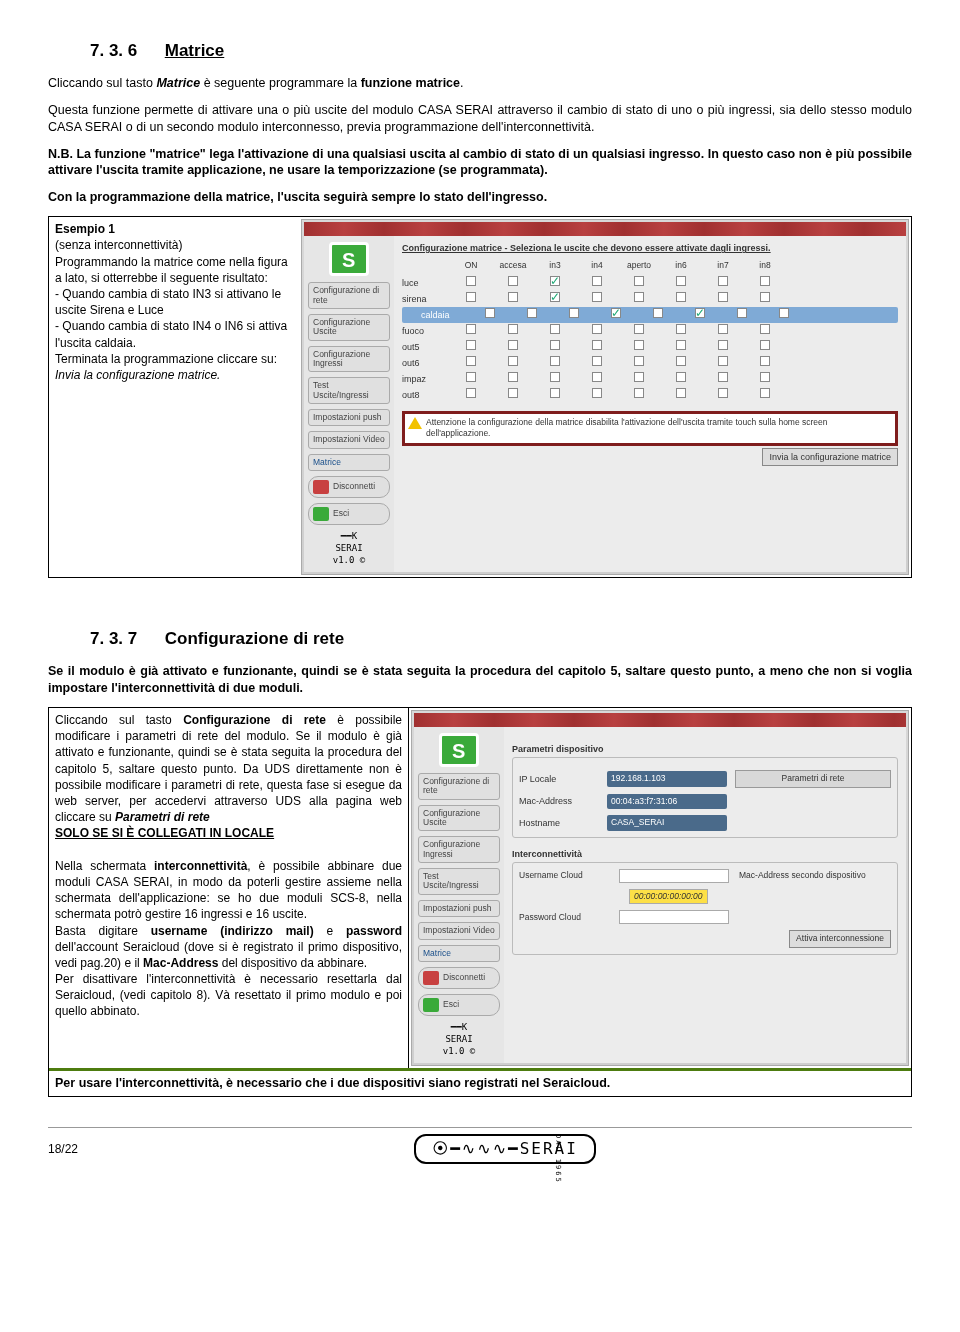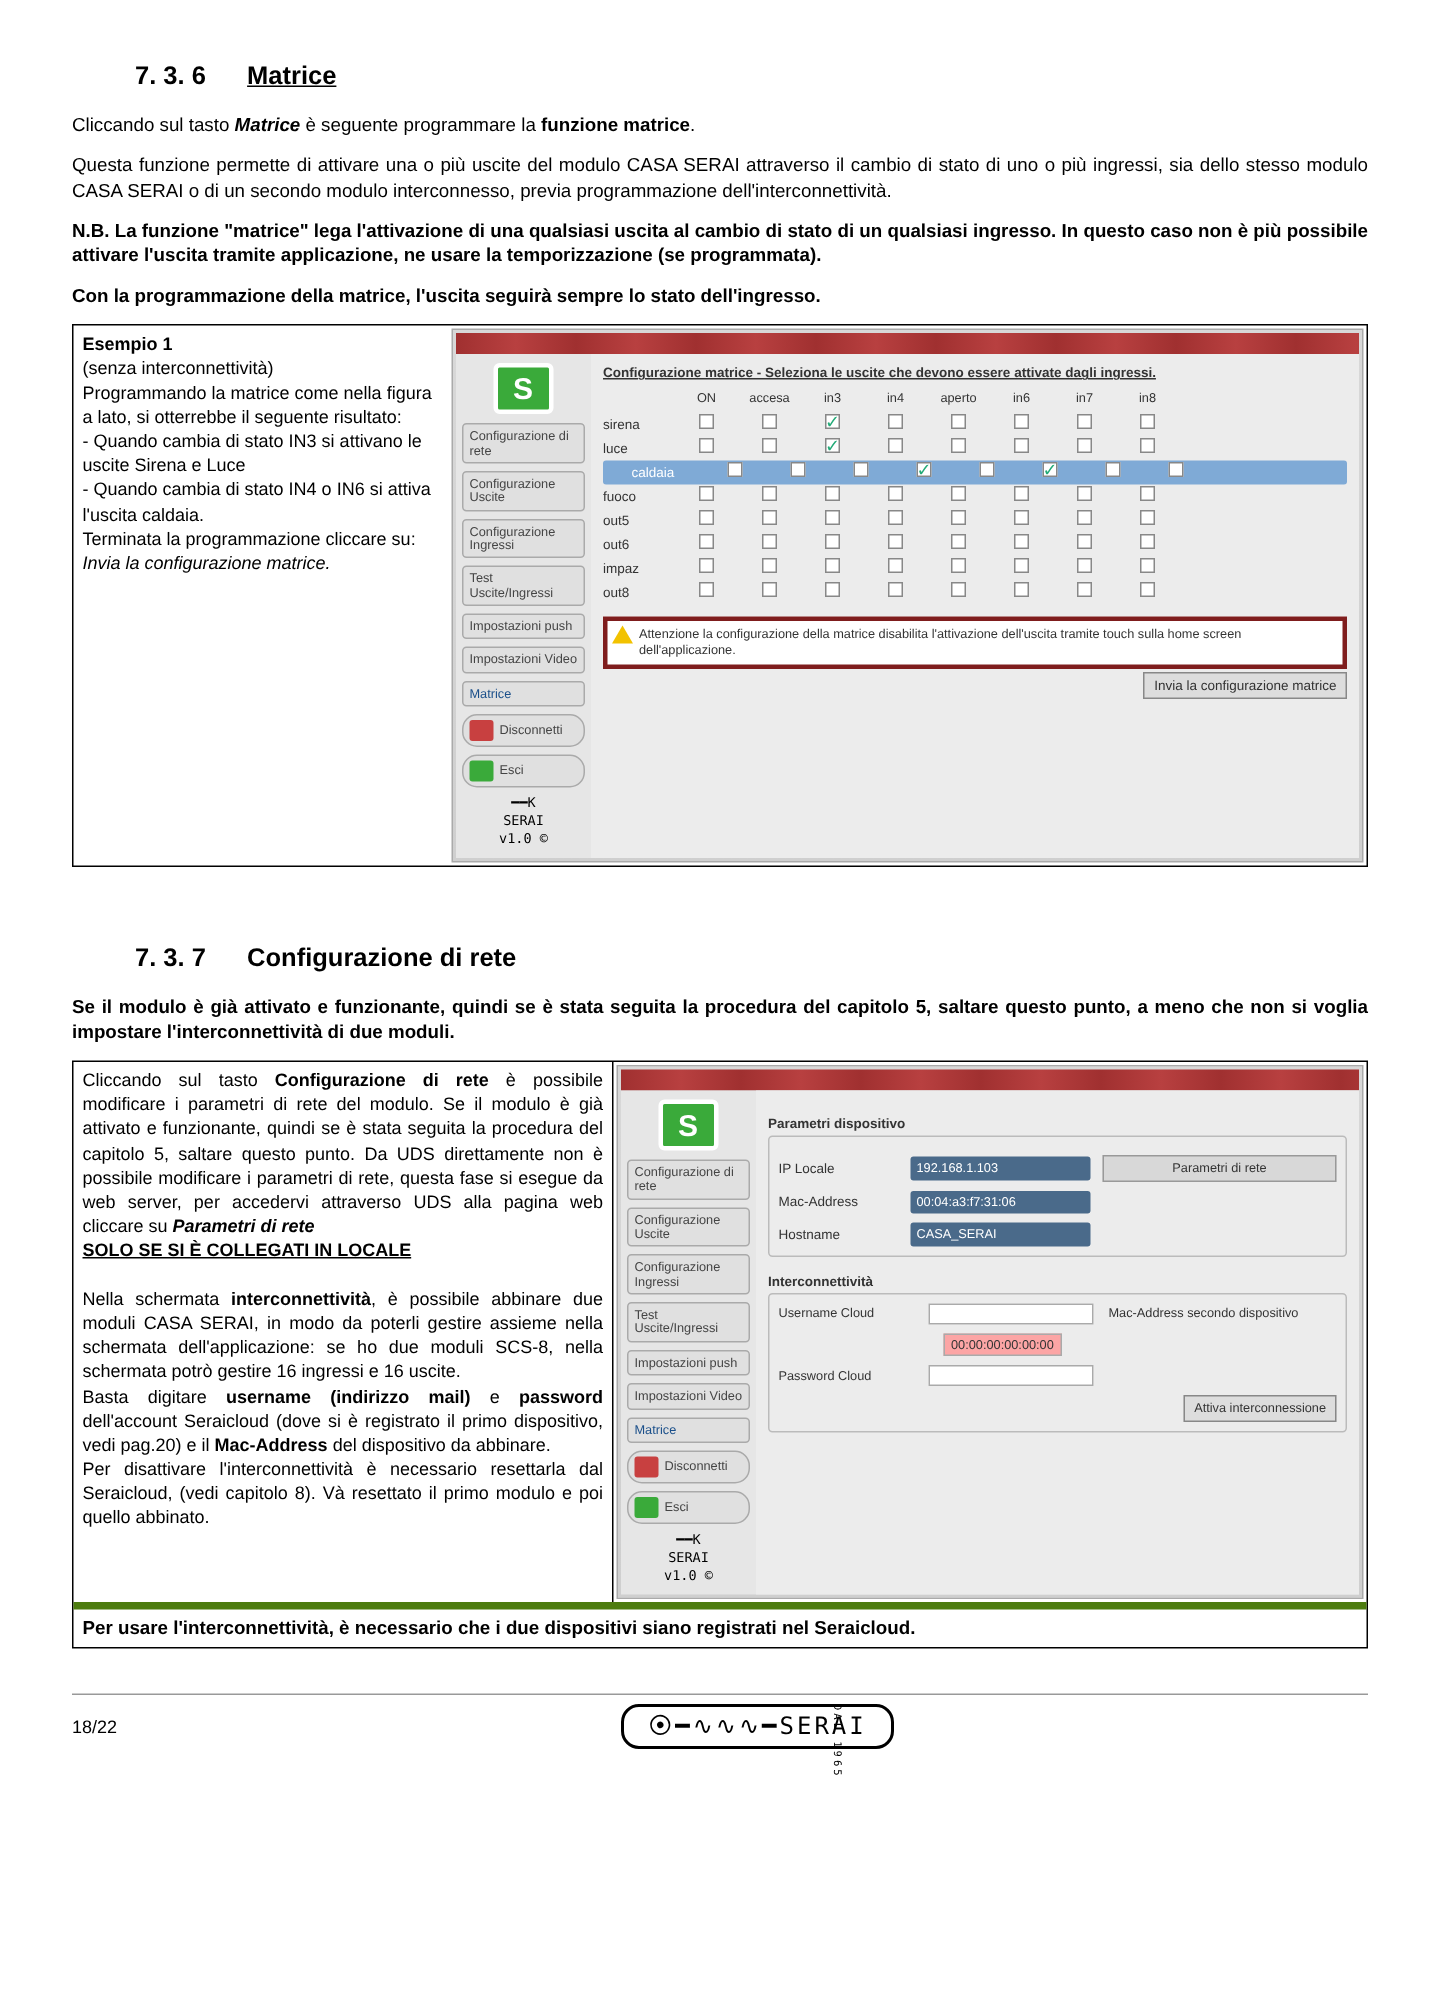--- a/index.html
+++ b/index.html
@@ -45,28 +45,28 @@
   .submit .btn { display:inline-block; border:1px solid #888; background:#ddd; padding:2px 6px; font-size:9px; }
   .params { display:grid; grid-template-columns: 80px 120px 1fr; gap:6px 8px; align-items:center; margin-top:6px;}
   .params .fld { background:#4a6a8a; color:#fff; padding:2px 4px; border-radius:2px; font-size:8.5px;}
   .params .gbtn { background:#d8d8d8; border:1px solid #999; padding:2px 4px; font-size:8.5px; text-align:center;}
   .sec-title { font-weight:bold; margin-top:10px; }
   .sec-box { border:1px solid #bbb; border-radius:3px; padding:6px; margin-top:2px; }
   .sec-box .r2 { display:flex; align-items:center; gap:10px; margin-bottom:6px;}
   .sec-box .r2 .l { width:90px; font-size:8.5px;}
   .sec-box .r2 .inp { flex:0 0 110px; background:#fff; border:1px solid #aaa; height:14px;}
   .sec-box .r2 .rlbl { font-size:8.5px;}
-  .sec-box .r2 .rv { background:#fca5a5; border:1px solid #aaa; padding:1px 4px; font-size:8.5px;}
+  .sec-box .r2 .rv { background:#fde047; border:1px solid #aaa; padding:1px 4px; font-size:8.5px;font-style:italic;}
   .sec-box .actbtn { text-align:right; }
   .sec-box .actbtn .btn { display:inline-block; border:1px solid #888; background:#ddd; padding:2px 6px; font-size:8.5px;}
   .table2 { border:1px solid #000; margin:6px 0 4px 0; }
   .table2 .top { display:flex; }
   .table2 .left { width:360px; border-right:1px solid #000; padding:4px 6px; font-size:12px; text-align:justify;}
   .table2 .right { flex:1; padding:2px;}
-  .table2 .bottomrow { border-top:5px solid #4d7c0f; padding:4px 6px; font-size:12.5px;}
+  .table2 .bottomrow { border-top:3px solid #4d7c0f; padding:4px 6px; font-size:12.5px;}
   .footer { margin-top: 30px; display:flex; align-items:center; gap:20px; border-top:1px solid #999; padding-top:6px;}
   .footer .pg { font-size:12px; }
   .footer .flogo { flex:1; display:flex; justify-content:center;}
   .slogo { border:2px solid #000; border-radius:12px; padding:2px 16px; font-family:monospace; font-size:16px; letter-spacing:2px; position:relative;}
   .slogo .dal { position:absolute; right:-18px; top:-2px; font-size:7px; transform:rotate(90deg); transform-origin:left top;}
 </style>
 </head>
 <body>
 
 <h3 class="indent">
@@ -122,32 +122,32 @@
             <span class="cbcell">accesa</span>
             <span class="cbcell">in3</span>
             <span class="cbcell">in4</span>
             <span class="cbcell">aperto</span>
             <span class="cbcell">in6</span>
             <span class="cbcell">in7</span>
             <span class="cbcell">in8</span>
           </div>
           <div id="matrix-rows">
               <div class="row">
+                <span class="lbl">luce</span>
+                <span class="cbcell"><span class="cb"></span></span>
+                <span class="cbcell"><span class="cb"></span></span>
+                <span class="cbcell"><span class="cb chk"></span></span>
+                <span class="cbcell"><span class="cb"></span></span>
+                <span class="cbcell"><span class="cb"></span></span>
+                <span class="cbcell"><span class="cb"></span></span>
+                <span class="cbcell"><span class="cb"></span></span>
+                <span class="cbcell"><span class="cb"></span></span>
+              </div>
+              <div class="row">
                 <span class="lbl">sirena</span>
-                <span class="cbcell"><span class="cb"></span></span>
-                <span class="cbcell"><span class="cb"></span></span>
-                <span class="cbcell"><span class="cb chk"></span></span>
-                <span class="cbcell"><span class="cb"></span></span>
-                <span class="cbcell"><span class="cb"></span></span>
-                <span class="cbcell"><span class="cb"></span></span>
-                <span class="cbcell"><span class="cb"></span></span>
-                <span class="cbcell"><span class="cb"></span></span>
-              </div>
-              <div class="row">
-                <span class="lbl">luce</span>
                 <span class="cbcell"><span class="cb"></span></span>
                 <span class="cbcell"><span class="cb"></span></span>
                 <span class="cbcell"><span class="cb chk"></span></span>
                 <span class="cbcell"><span class="cb"></span></span>
                 <span class="cbcell"><span class="cb"></span></span>
                 <span class="cbcell"><span class="cb"></span></span>
                 <span class="cbcell"><span class="cb"></span></span>
                 <span class="cbcell"><span class="cb"></span></span>
               </div>
               <div class="row sel">

